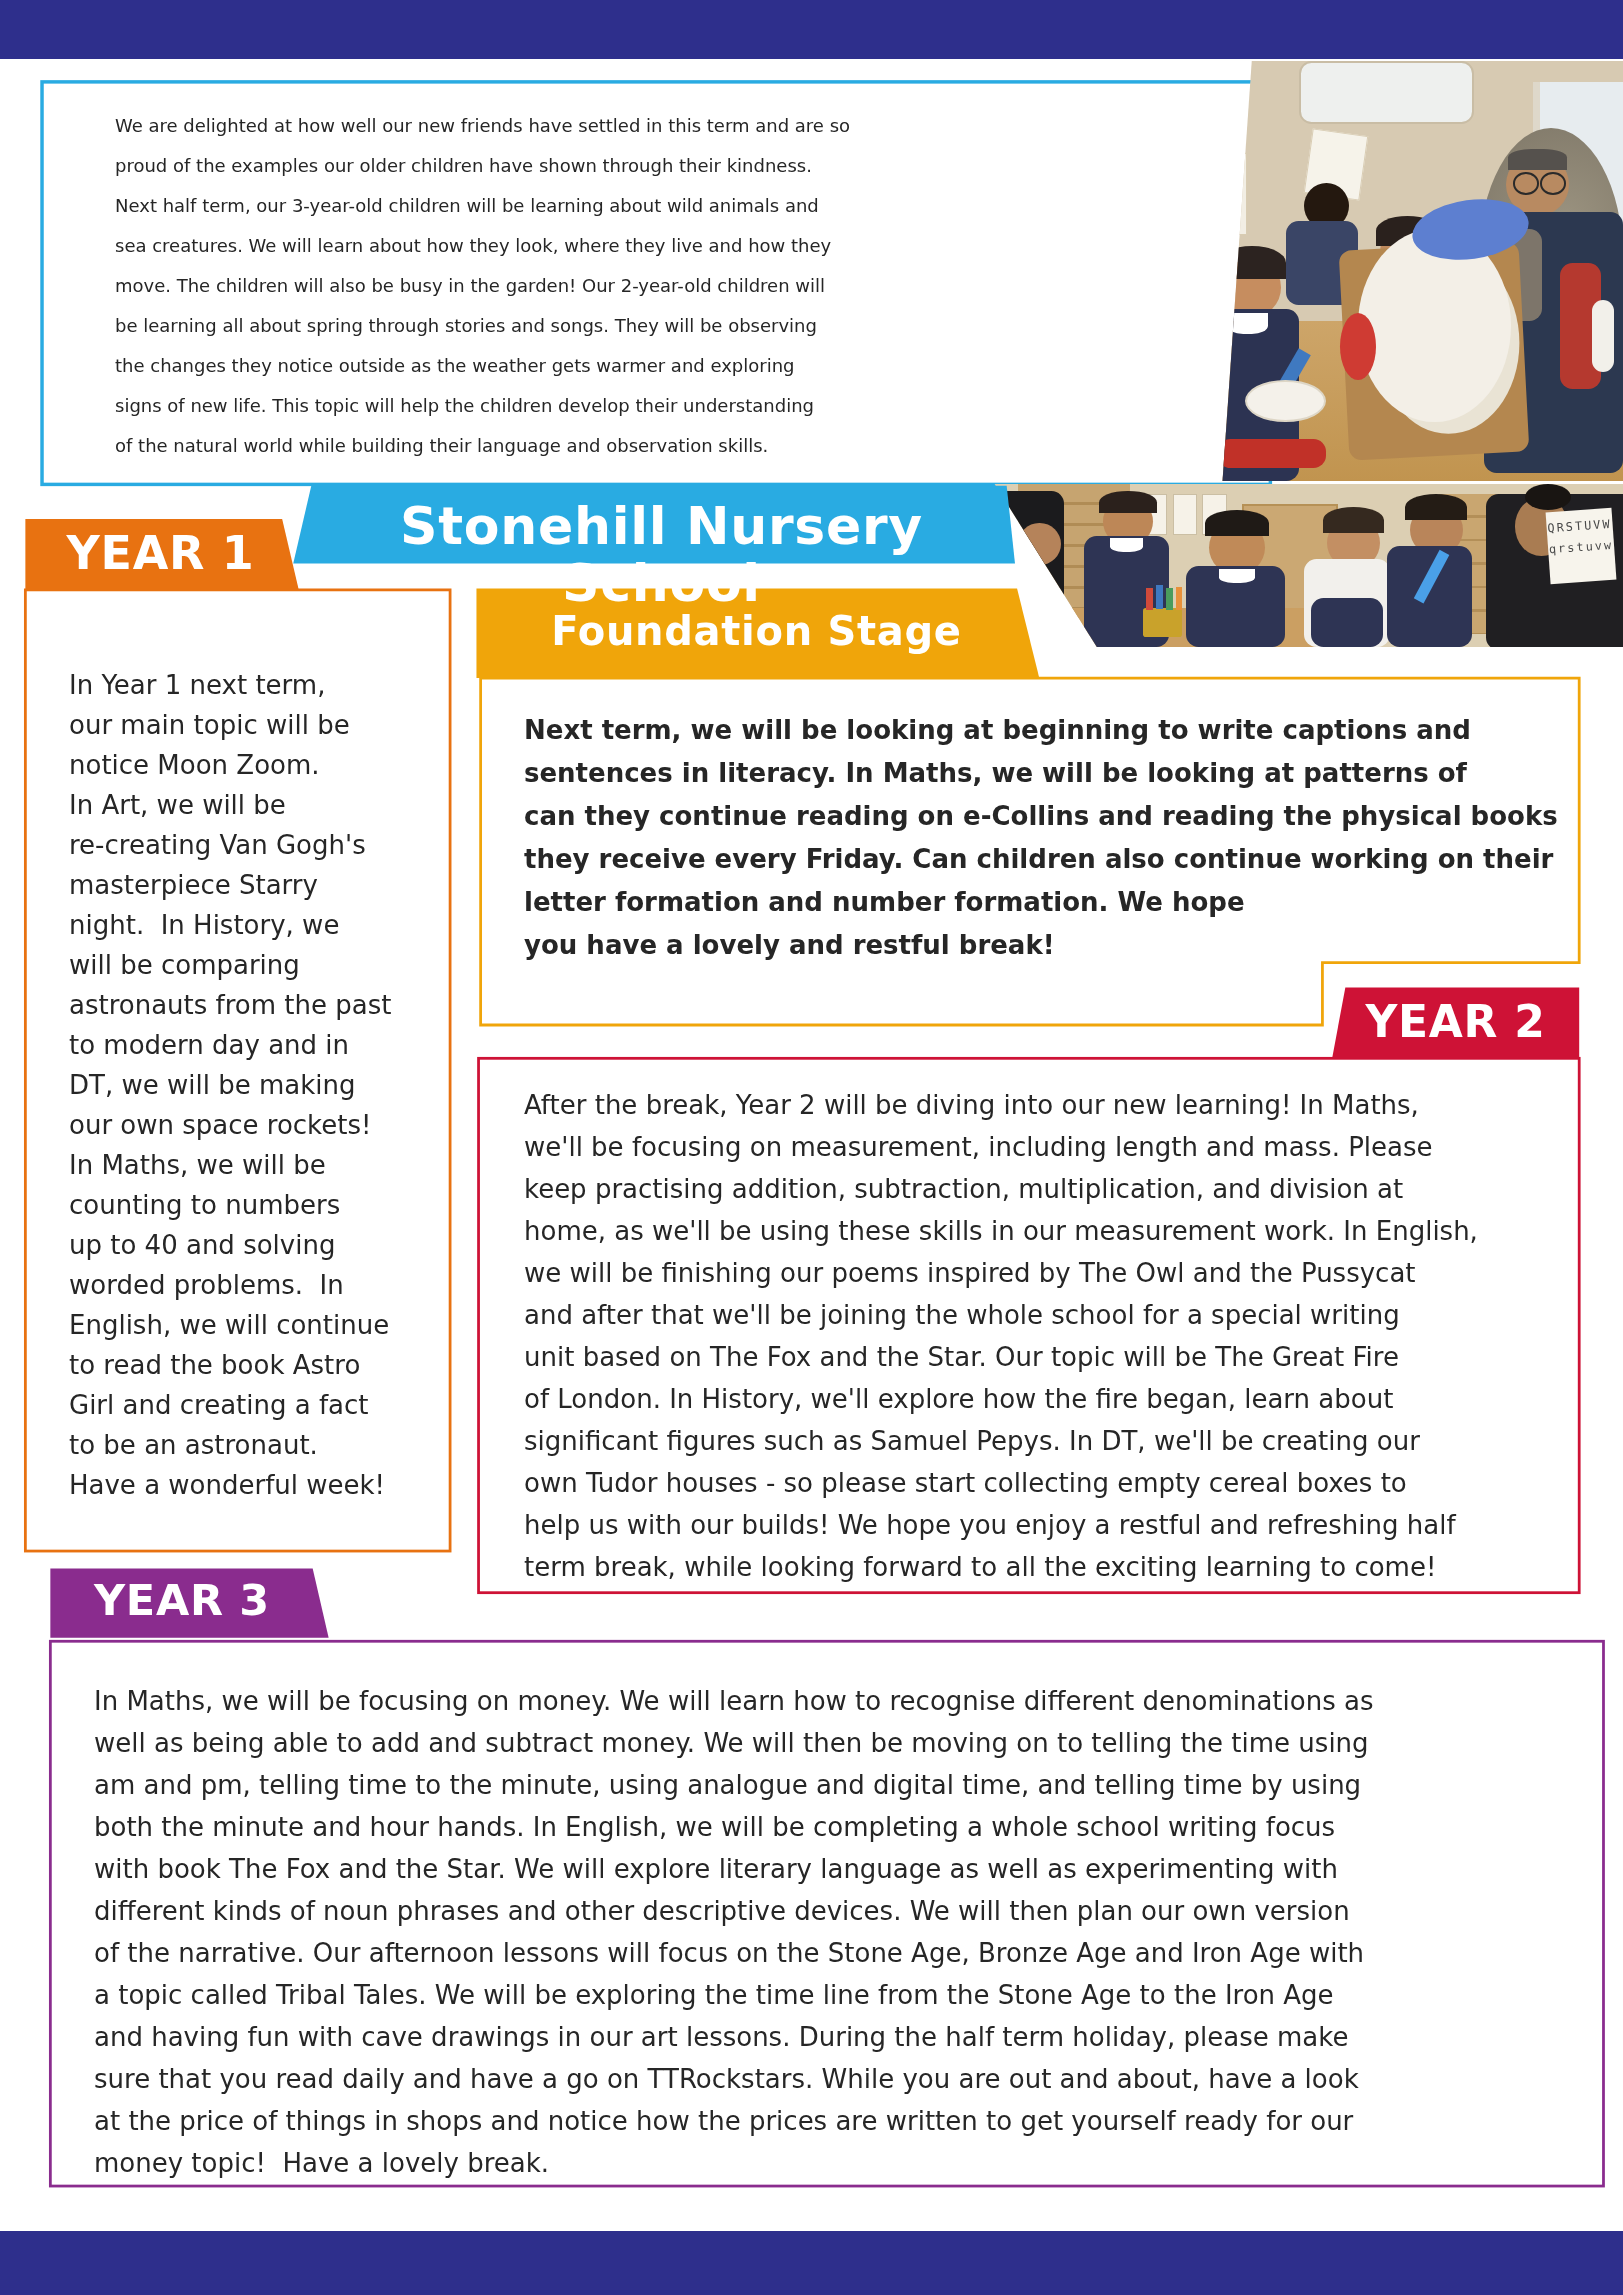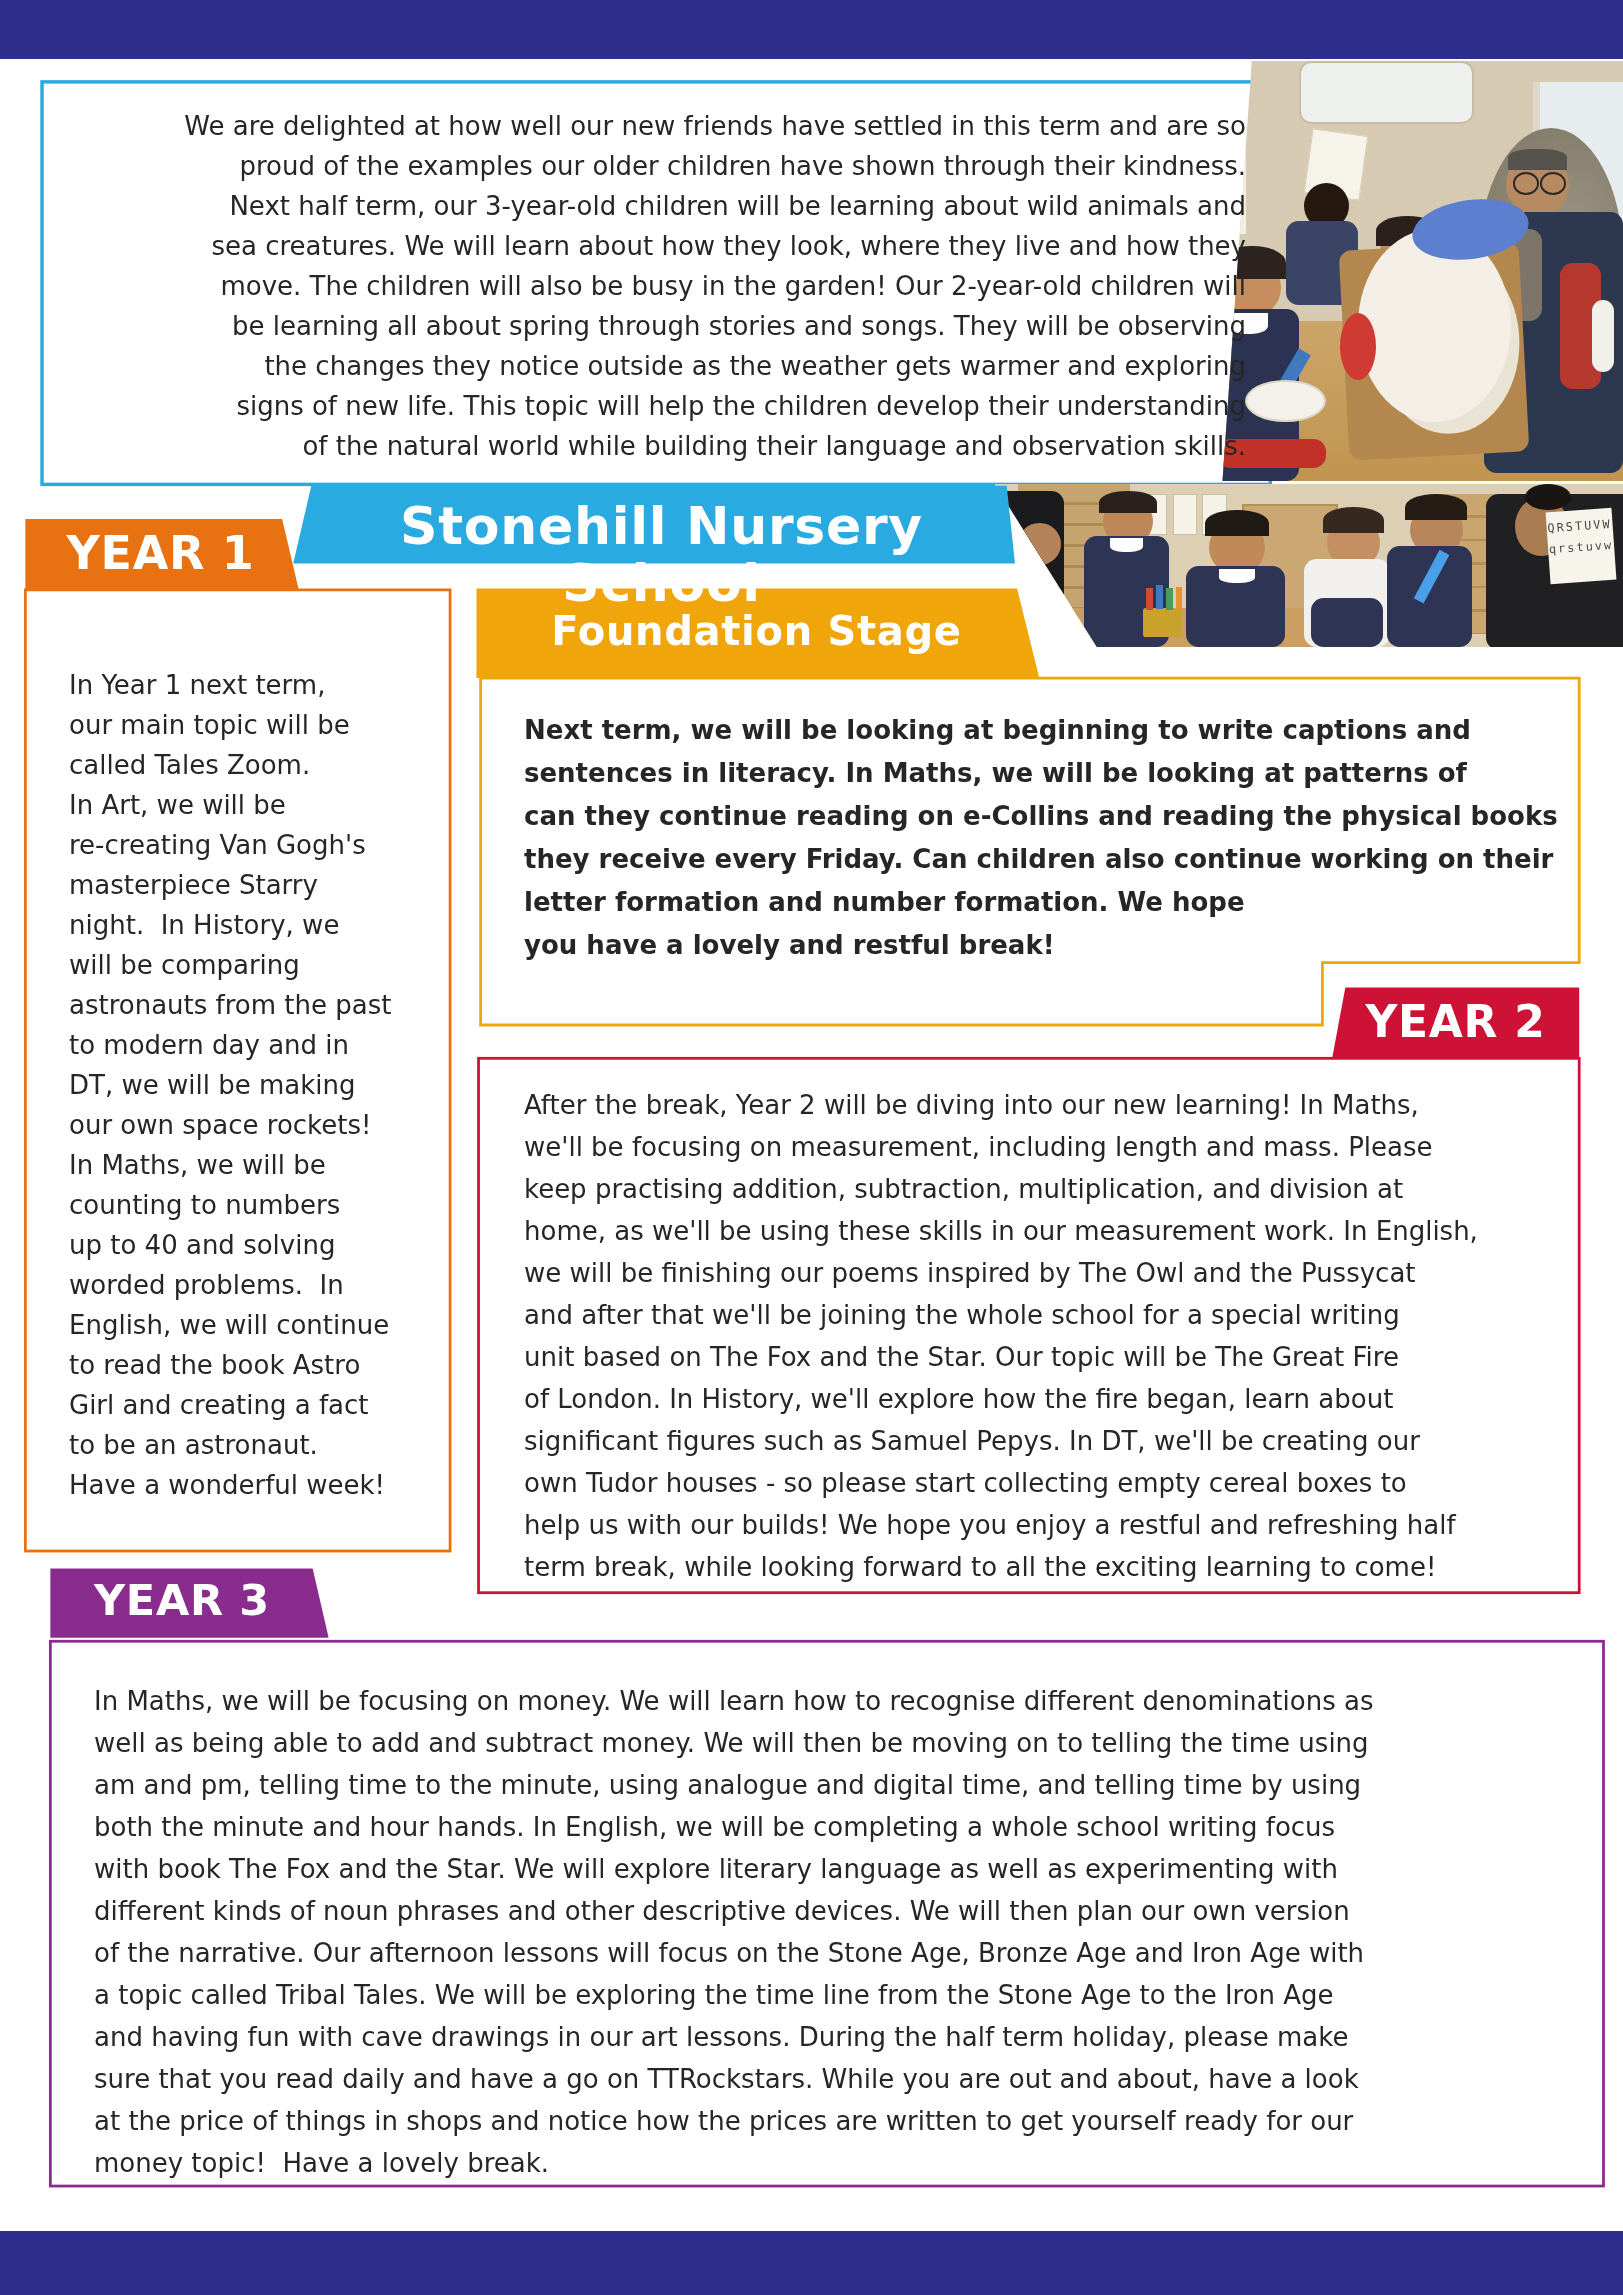--- a/index.html
+++ b/index.html
@@ -7,21 +7,21 @@
         font-family:"DejaVu Sans","Liberation Sans",sans-serif;color:#262626;}
   svg.layer{position:absolute;left:0;top:0;width:1624px;height:2295px;}
   #boxes{z-index:1;} 
   .photo{position:absolute;overflow:hidden;z-index:2;}
   #banners{z-index:3;}
   .bar{position:absolute;left:0;width:1624px;background:#2e2f8c;z-index:4;}
   .banner-label{position:absolute;z-index:5;color:#ffffff;font-weight:700;text-align:center;
                 letter-spacing:0.7px;line-height:1.1;}
   .txt{position:absolute;z-index:5;overflow:hidden;}
   .txt .ln{white-space:pre;}
-  .nursery .ln{font-size:26px;line-height:40px;text-align:right;}
+  .nursery .ln{font-size:18px;line-height:40px;}
   .y1 .ln{font-size:26px;line-height:40px;}
   .fs .ln{font-size:26px;line-height:43px;}
   .y2 .ln{font-size:26px;line-height:42px;}
   .y3 .ln{font-size:26px;line-height:42px;}
   
   .photo *{position:absolute;}
   #photo1{left:1173px;top:61px;width:450px;height:420px;
           clip-path:polygon(17.5% 0,100% 0,100% 100%,11% 100%);background:#d7cab2;}
   #photo2{left:965px;top:484px;width:659px;height:163px;
           clip-path:polygon(4.5% 0,100% 0,100% 100%,20% 100%);background:#dccfb3;}
@@ -143,21 +143,21 @@
       <div class="ln">sea creatures. We will learn about how they look, where they live and how they</div>
       <div class="ln">move. The children will also be busy in the garden! Our 2-year-old children will</div>
       <div class="ln">be learning all about spring through stories and songs. They will be observing</div>
       <div class="ln">the changes they notice outside as the weather gets warmer and exploring</div>
       <div class="ln">signs of new life. This topic will help the children develop their understanding</div>
       <div class="ln">of the natural world while building their language and observation skills.</div>
     </div>
   <div class="txt y1" style="left:69px;top:665px;width:375px;height:875px;">
       <div class="ln">In Year 1 next term,</div>
       <div class="ln">our main topic will be</div>
-      <div class="ln">called Tales Zoom.</div>
+      <div class="ln">notice Moon Zoom.</div>
       <div class="ln">In Art, we will be</div>
       <div class="ln">re-creating Van Gogh's</div>
       <div class="ln">masterpiece Starry</div>
       <div class="ln">night.  In History, we</div>
       <div class="ln">will be comparing</div>
       <div class="ln">astronauts from the past</div>
       <div class="ln">to modern day and in</div>
       <div class="ln">DT, we will be making</div>
       <div class="ln">our own space rockets!</div>
       <div class="ln">In Maths, we will be</div>

